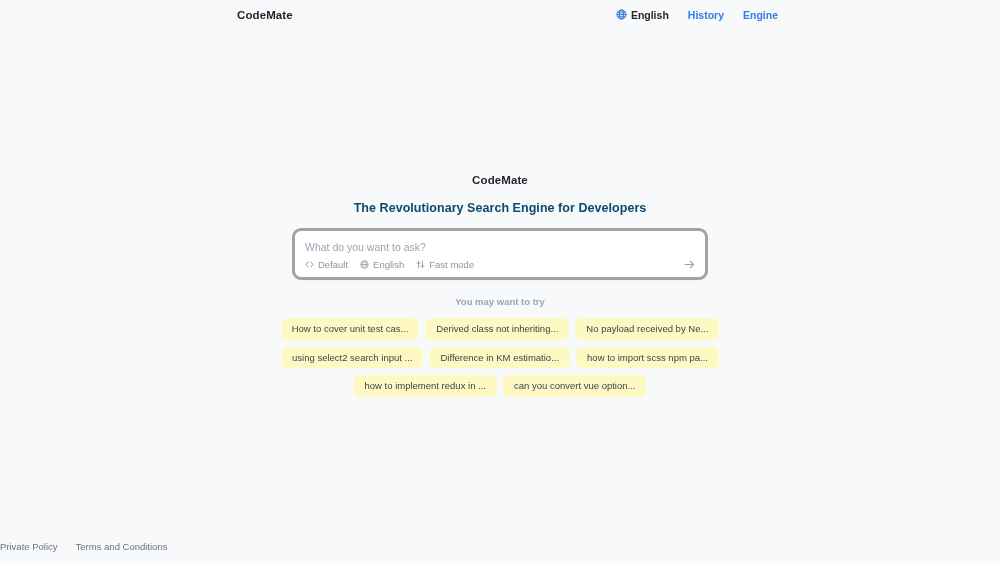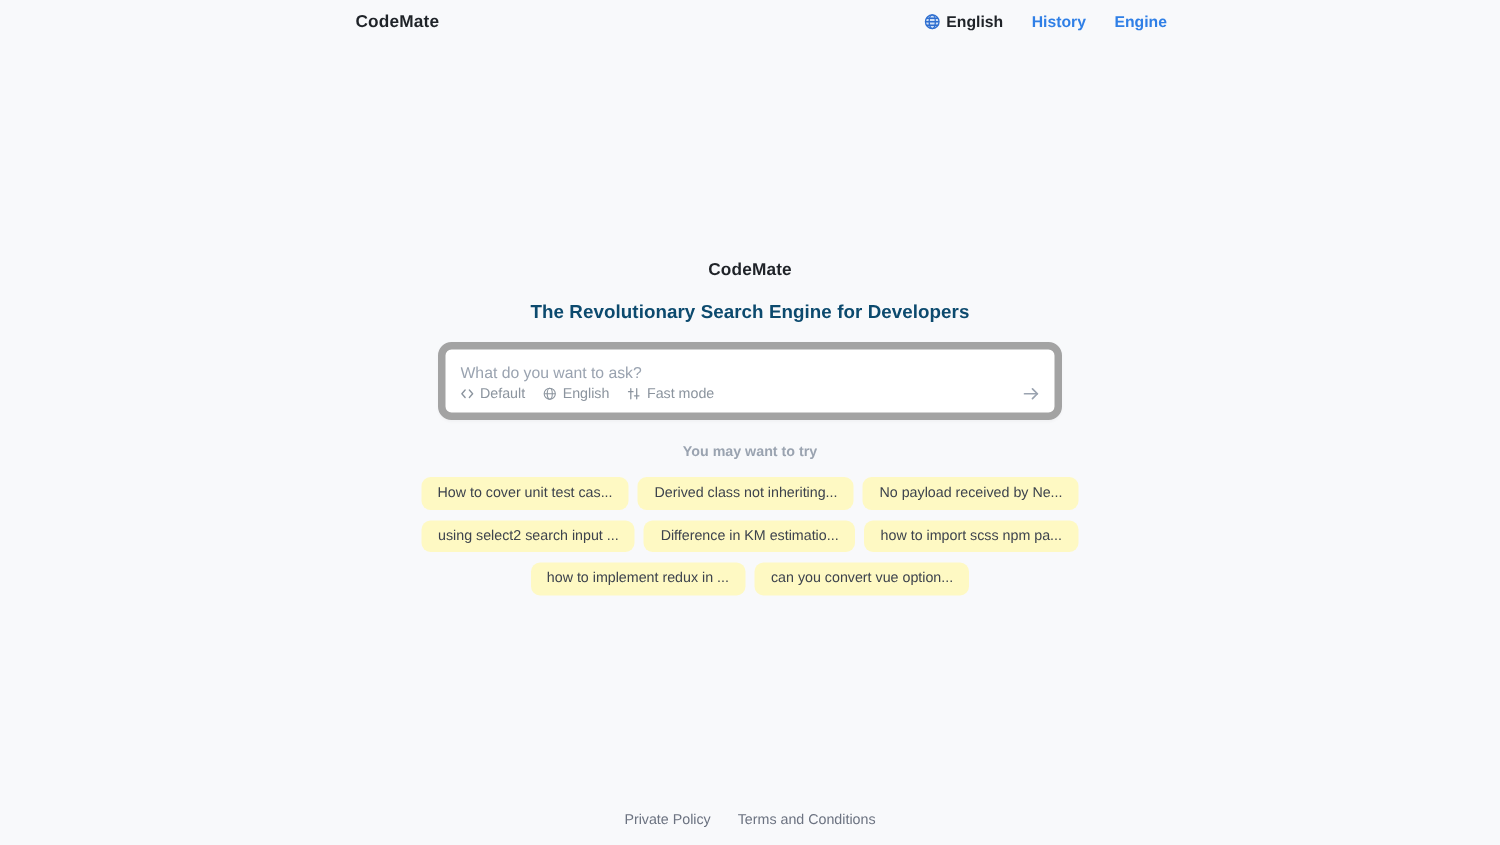--- a/index.html
+++ b/index.html
@@ -85,21 +85,21 @@
     color: #0c4a6e;
     letter-spacing: .05px;
   }
 
   
   .searchbox {
     margin-top: 13px;
     width: 416px;
     height: 52px;
     background: #ffffff;
-    border: 5px solid #a3a3a3;
+    border: 3px solid #a3a3a3;
     border-radius: 9px;
     position: relative;
     box-shadow: 0 1px 2px rgba(16,24,40,0.03);
   }
   .search-input {
     position: absolute;
     top: 7px;
     left: 10px;
     width: 390px;
     height: 18px;
@@ -189,21 +189,21 @@
 
   
   .footer {
     position: absolute;
     bottom: 0;
     left: 0;
     width: 1000px;
     height: 34px;
     display: flex;
     align-items: center;
-    justify-content: center;
+    justify-content: flex-start;
     gap: 18px;
   }
   .footer-link {
     font-size: 9.5px;
     color: #6b7280;
     text-decoration: none;
     cursor: pointer;
   }
 </style>
 </head>

